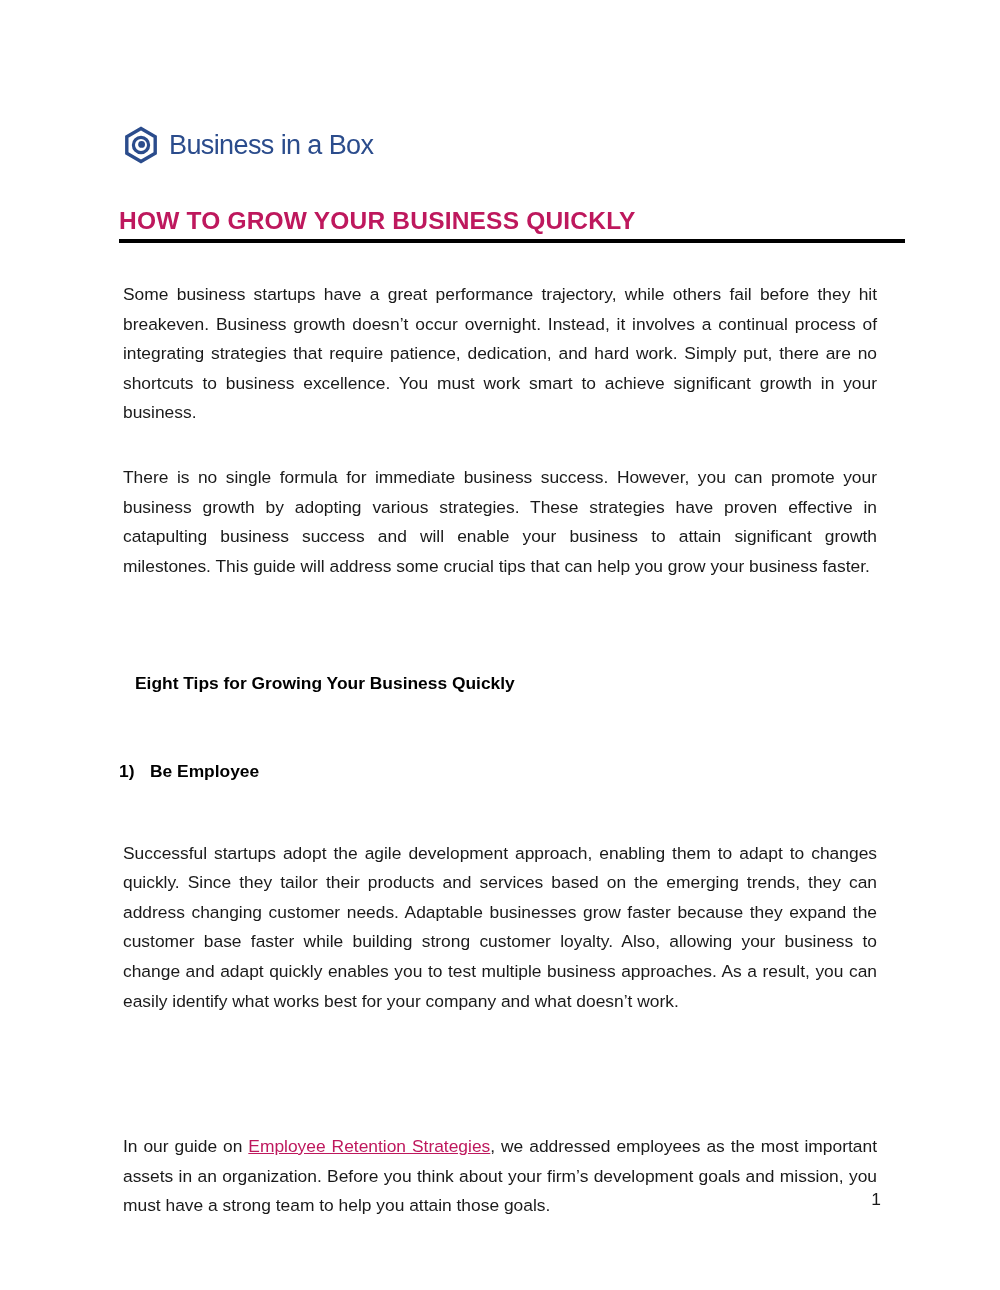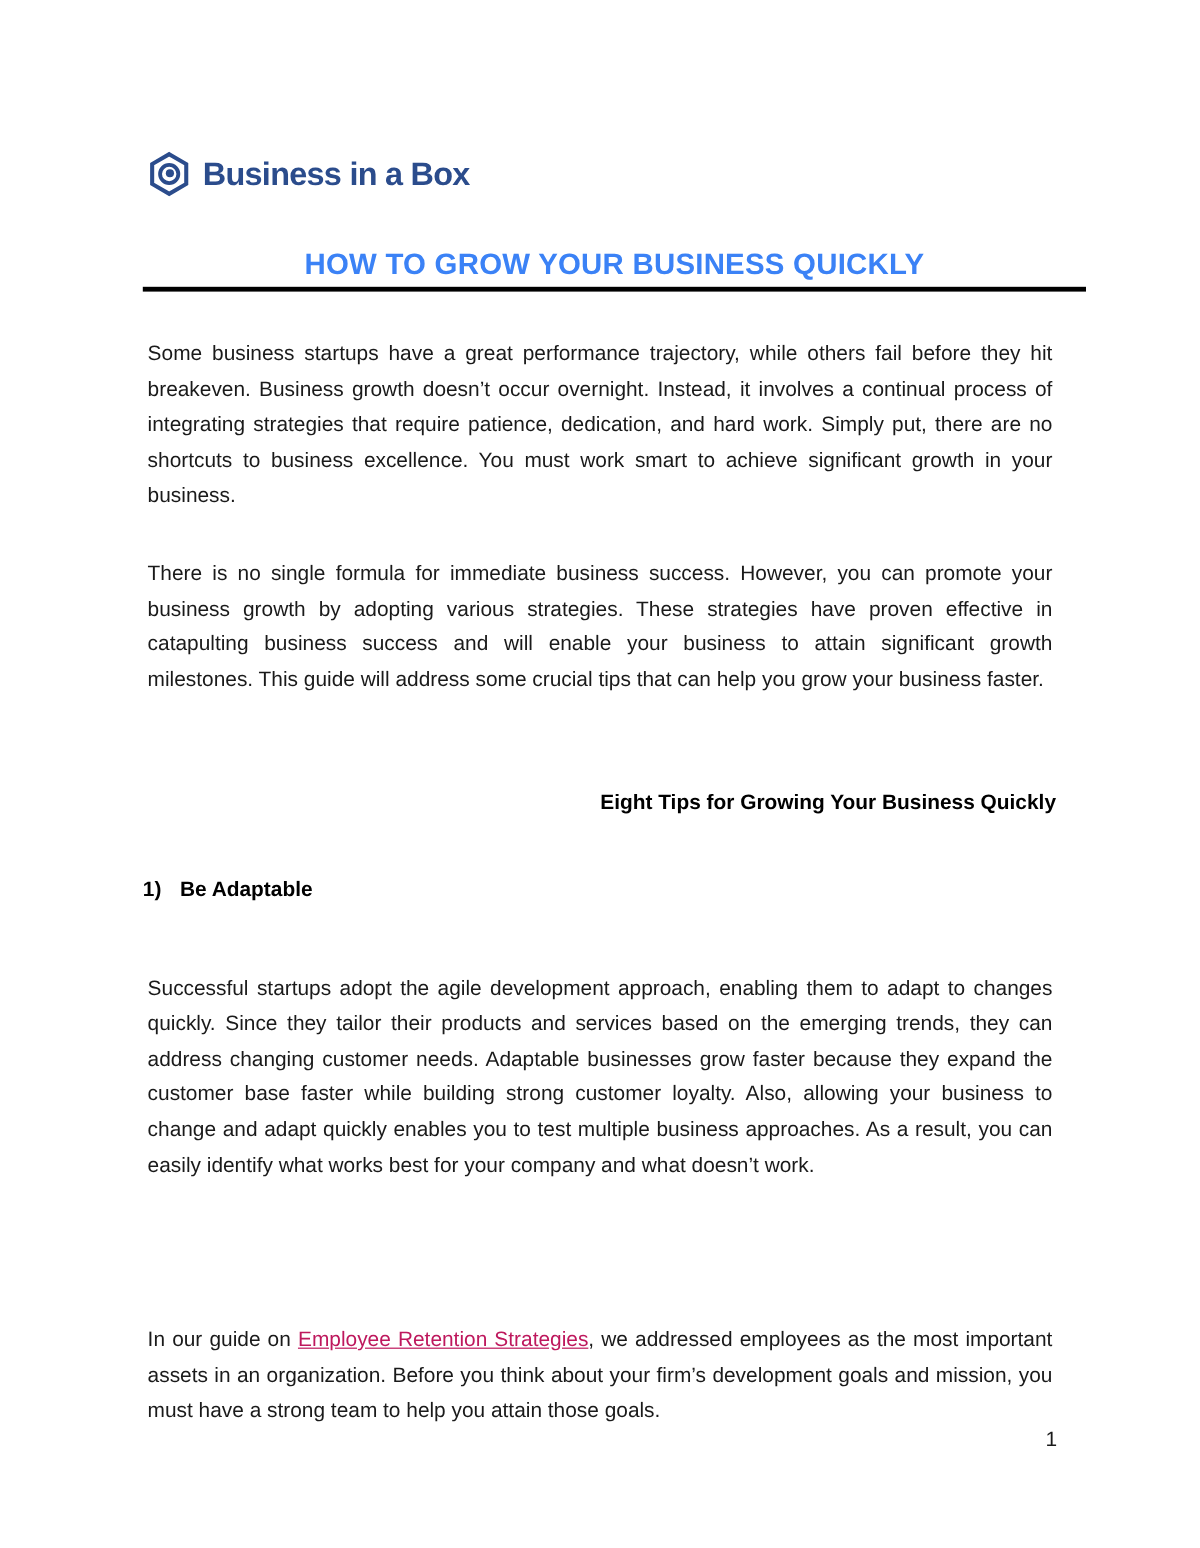--- a/index.html
+++ b/index.html
@@ -33,37 +33,37 @@
   }
   .logo-mark {
     width: 38px;
     height: 38px;
     display: block;
     flex: 0 0 auto;
   }
   .logo-text {
     font-family: "Liberation Sans", sans-serif;
     font-size: 27px;
-    font-weight: bold;
+    font-weight: normal;
     letter-spacing: -0.6px;
     color: #2b4c8c;
     white-space: nowrap;
     line-height: 1;
   }
   
   .doc-title {
     position: absolute;
     left: 119px;
     top: 206px;
     width: 786px;
-    text-align: center;
+    text-align: left;
     font-size: 24.5px;
     font-weight: bold;
     letter-spacing: 0.2px;
-    color: #3b82f6;
+    color: #be185d;
     line-height: 1.2;
   }
   .title-rule {
     position: absolute;
     left: 119px;
     top: 239px;
     width: 786px;
     height: 4px;
     background: #000000;
   }
@@ -85,26 +85,25 @@
   }
   p.body-text.last-line-natural {
     text-align-last: left;
   }
   .gap-para { height: 27px; }
   .gap-section-top { height: 68px; }
   .gap-heading-after { height: 42px; }
   .gap-sub-after { height: 48px; }
   .gap-block { height: 60px; }
   h2.section-heading {
-    margin: 1px;
+    margin: 16px;
     font-size: 17.4px;
     font-weight: bold;
     line-height: 29.6px;
     color: #000;
-    text-align: right;
   }
   h3.numbered-heading {
     margin: 0;
     font-size: 17.4px;
     font-weight: bold;
     line-height: 29.6px;
     color: #000;
   }
   h3.numbered-heading .num {
     display: inline-block;
@@ -146,21 +145,21 @@
   <div class="content">
 
     <p class="body-text last-line-natural">Some business startups have a great performance trajectory, while others fail before they hit breakeven. Business growth doesn’t occur overnight. Instead, it involves a continual process of integrating strategies that require patience, dedication, and hard work. Simply put, there are no shortcuts to business excellence. You must work smart to achieve significant growth in your business.</p>
     <div class="gap-para"></div>
     <p class="body-text last-line-natural">There is no single formula for immediate business success. However, you can promote your business growth by adopting various strategies. These strategies have proven effective in catapulting business success and will enable your business to attain significant growth milestones. This guide will address some crucial tips that can help you grow your business faster.</p>
 
     <div class="gap-section-top"></div>
     <h2 class="section-heading">Eight Tips for Growing Your Business Quickly</h2>
 
     <div class="gap-heading-after"></div>
-    <h3 class="numbered-heading"><span class="num">1)</span><span>Be Adaptable</span></h3>
+    <h3 class="numbered-heading"><span class="num">1)</span><span>Be Employee</span></h3>
 
     <div class="gap-sub-after"></div>
     <p class="body-text last-line-natural">Successful startups adopt the agile development approach, enabling them to adapt to changes quickly. Since they tailor their products and services based on the emerging trends, they can address changing customer needs. Adaptable businesses grow faster because they expand the customer base faster while building strong customer loyalty. Also, allowing your business to change and adapt quickly enables you to test multiple business approaches. As a result, you can easily identify what works best for your company and what doesn’t work.</p>
 
     <div class="gap-block"></div>
 
     <div class="gap-sub-after"></div>
     <p class="body-text last-line-natural"><span>In our guide on </span><a class="inline-link" href="#">Employee Retention Strategies</a><span>, we addressed employees as the most important assets in an organization. Before you think about your firm’s development goals and mission, you must have a strong team to help you attain those goals.</span></p>
 
   </div>

